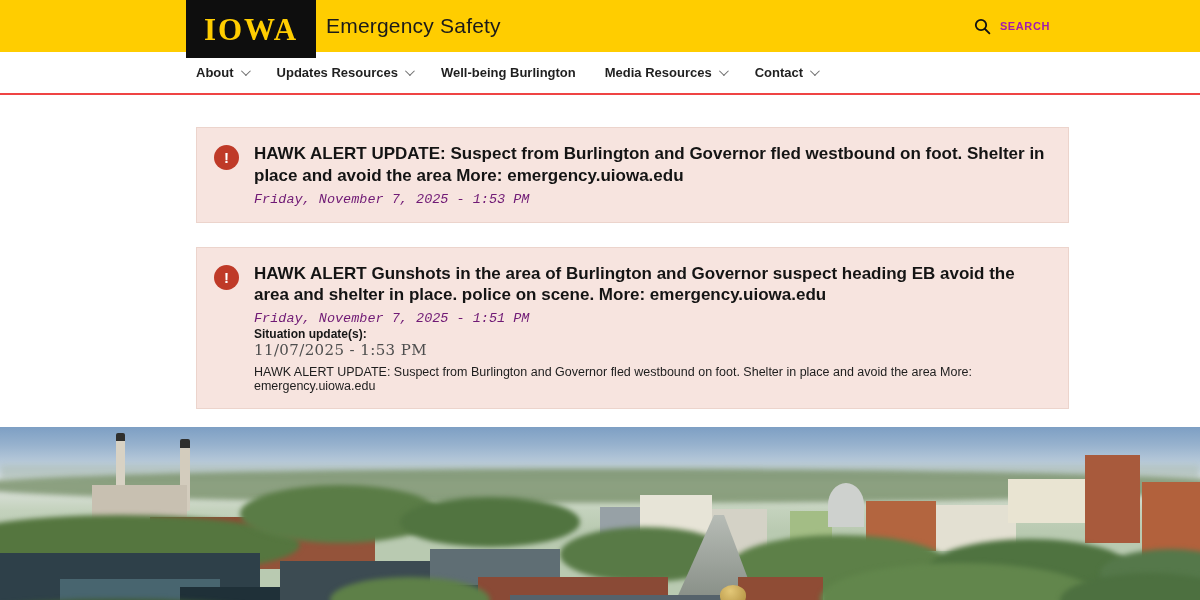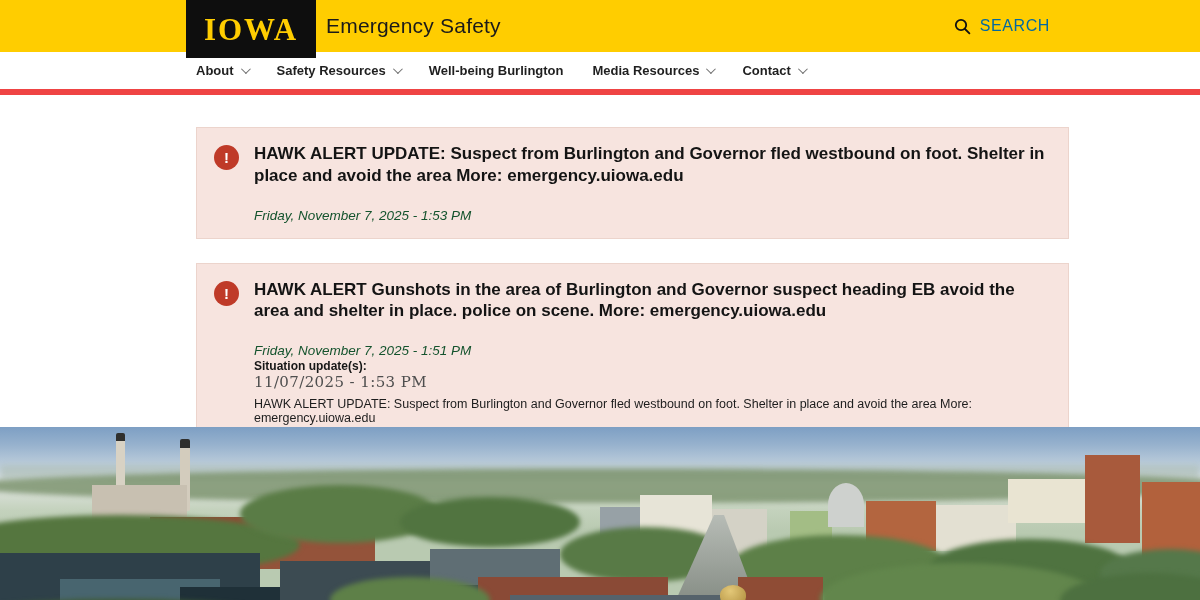--- a/index.html
+++ b/index.html
@@ -11,40 +11,40 @@
   .topbar { position:relative; height:52px; background:#ffcd00; }
   .logo-box { position:absolute; left:186px; top:0; width:130px; height:58px;
               background:#0e0e0e; display:flex; align-items:center; justify-content:center;
               z-index:5; cursor:pointer; }
   .logo-text { font-family:"Liberation Serif", serif; font-weight:bold; font-size:31px;
                color:#ffcd00; letter-spacing:2px; line-height:1; }
   .site-title { position:absolute; left:326px; top:0; height:52px; display:flex;
                 align-items:center; font-size:21px; color:#1a1a1a; letter-spacing:0.2px; }
   .search-btn { position:absolute; right:150px; top:0; height:52px; display:flex;
                 align-items:center; gap:9px; cursor:pointer; }
-  .search-btn .label { font-size:16px; font-weight:normal; color:#0369a1; letter-spacing:0.6px; }
+  .search-btn .label { font-size:11px; font-weight:bold; color:#a21caf; letter-spacing:0.6px; }
 
   
-  .nav { height:43px; background:#fff; border-bottom:6px solid #ef4444;
+  .nav { height:43px; background:#fff; border-bottom:2px solid #ef4444;
          display:flex; align-items:center; padding-left:196px; gap:29px; }
   .nav-item { display:flex; align-items:center; gap:7px; font-size:13px; font-weight:bold;
               color:#1f1f1f; cursor:pointer; white-space:nowrap; }
   .chev { width:7px; height:7px; border-right:1.6px solid #6f6f6f; border-bottom:1.6px solid #6f6f6f;
           transform:rotate(45deg) translateY(-2px); display:inline-block; }
 
   
   .alerts { width:873px; margin:32px 0 0 196px; }
   .alert-card { background:#f7e4df; border:1px solid #ecd4cc; padding:15px 18px 15px 17px;
                 display:flex; gap:15px; margin-bottom:24px; }
   .alert-icon { flex:0 0 25px; width:25px; height:25px; margin-top:2px; border-radius:50%;
                 background:#bf3a28; color:#fff; font-weight:bold; font-size:15px;
                 display:flex; align-items:center; justify-content:center; line-height:1; }
   .alert-body { flex:1; }
   .alert-title { font-size:17px; font-weight:bold; color:#141414; line-height:1.28; }
-  .alert-date { margin-top:21px; font-size:13.5px; font-style:italic; color:#14532d; }
+  .alert-date { margin-top:5px; font-size:13.5px; font-style:italic; color:#701a75;font-family:Liberation Mono, monospace; }
   .situation-label { margin-top:1px; font-size:12px; font-weight:bold; color:#161616; }
   .update-ts { font-family:"DejaVu Serif", serif; font-size:15px;
                color:#4e4e4e; letter-spacing:0.4px; }
   .update-text { margin-top:6px; font-size:12.5px; color:#1d1d1d; }
 
   
   .photo { position:absolute; left:0; top:427px; width:1200px; height:173px; overflow:hidden; }
   .photo div { position:absolute; }
   .sky { left:0; top:0; width:1200px; height:173px;
          background:linear-gradient(180deg,#7d9fc4 0%,#96b1cd 10%,#c3d2de 24%,#e4e9e9 32%,#d3dcd0 40%,#c4d2bd 48%,#b9cab1 60%); }
@@ -78,21 +78,21 @@
       <span class="label">SEARCH</span>
     </div>
   </div>
 
   <div class="nav">
     <div class="nav-item">
       <span>About</span>
       <span class="chev"></span>
     </div>
     <div class="nav-item">
-      <span>Safety Resources</span>
+      <span>Updates Resources</span>
       <span class="chev"></span>
     </div>
     <div class="nav-item">
       <span>Well-being Burlington</span>
     </div>
     <div class="nav-item">
       <span>Media Resources</span>
       <span class="chev"></span>
     </div>
     <div class="nav-item">

